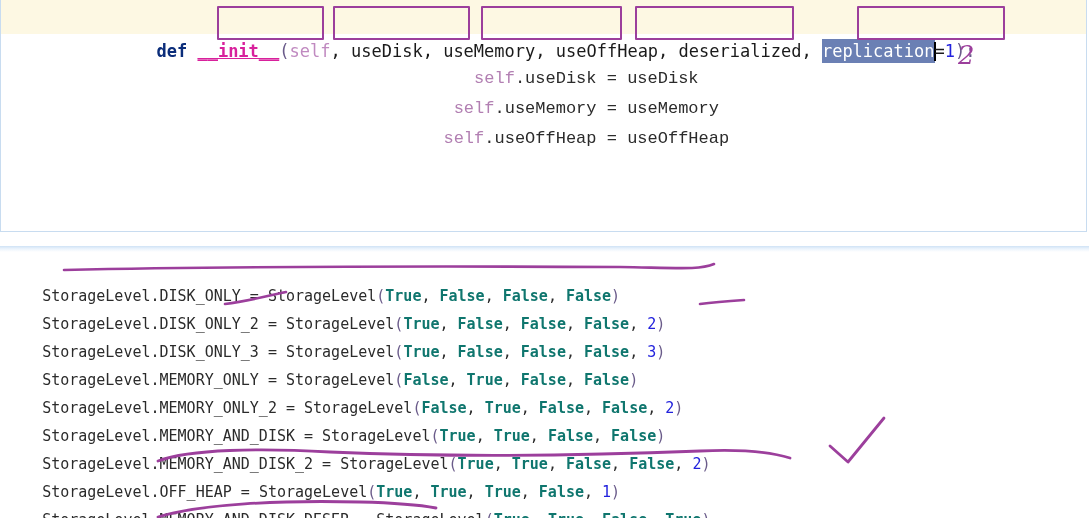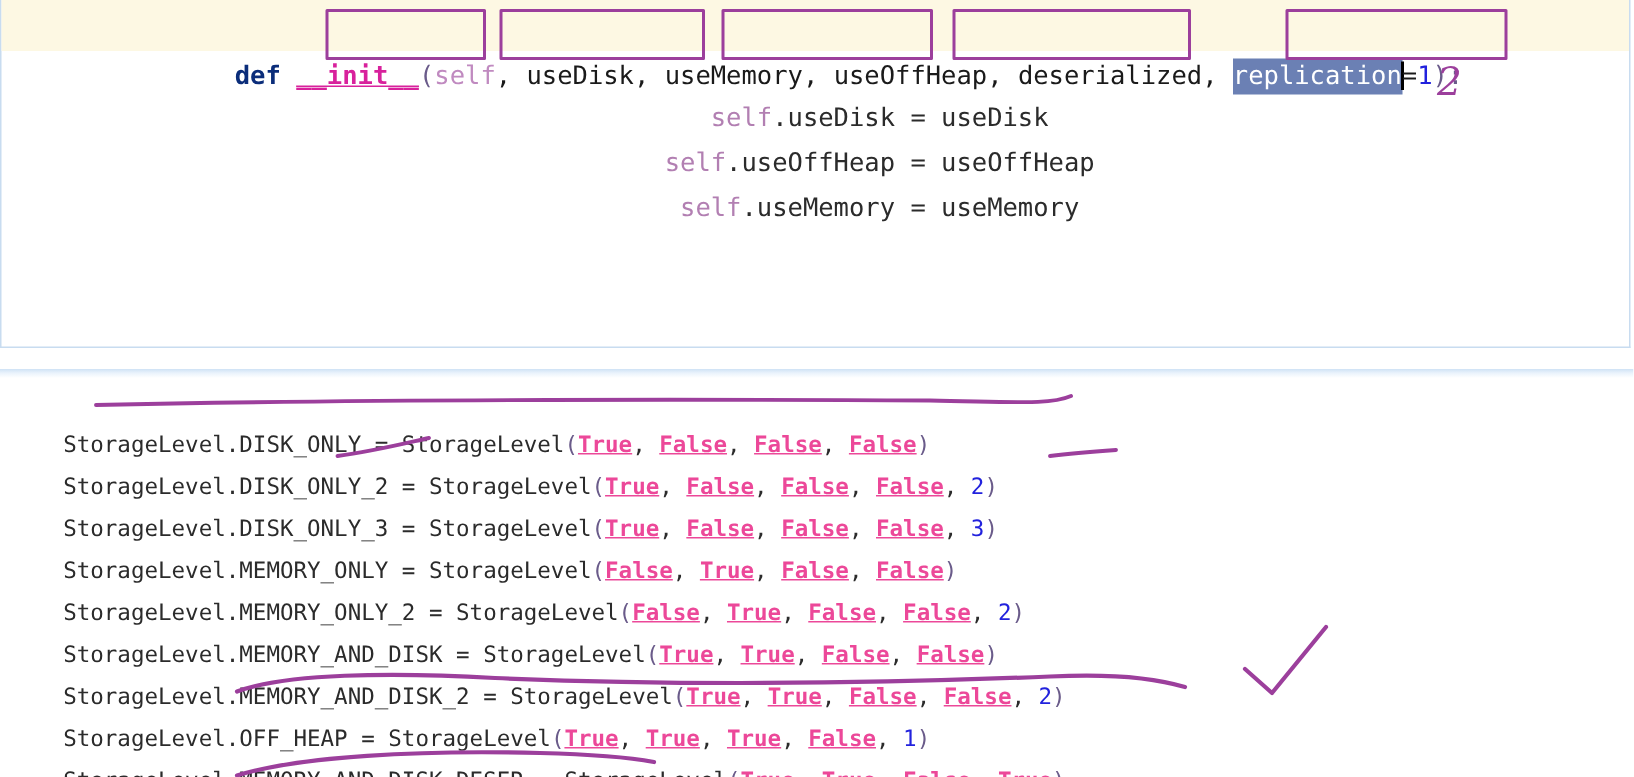--- a/index.html
+++ b/index.html
@@ -40,31 +40,32 @@
 
   #def-line {
     background: #fdf8e3;
     height: 34px;
     line-height: 34px;
     padding-left: 4px;
   }
 
   .body-line {
     padding-left: 4px;
+    font-family: Liberation Mono, monospace;
   }
 
   
   .kw      { color: #0b2d7a; font-weight: bold; }
   .fname   { color: #d8219c; font-weight: bold; text-decoration: underline; }
   .selfarg { color: #c08ac0; }
   .selftok { color: #b27fb2; }
   .plain   { color: #1a1a1a; }
   .punct   { color: #6a5b8a; }
   .num     { color: #2222dd; }
-  .boolv   { color: #ec4899; font-weight: bold; text-decoration: underline; }
+  .boolv   { color: #0f766e; font-weight: bold; }
   .ident   { color: #2b2b2b; }
 
   
   .param-box {
     position: absolute;
     border: 2.5px solid #9c3f9c;
     border-radius: 1px;
     box-sizing: border-box;
     pointer-events: none;
   }
@@ -137,25 +138,25 @@
 
   <div id="def-line" class="code-line">
     <span class="kw">def</span><span class="plain"> </span><span class="fname">__init__</span><span class="punct">(</span><span class="selfarg">self</span><span class="plain">, </span><span class="plain">useDisk</span><span class="plain">, </span><span class="plain">useMemory</span><span class="plain">, </span><span class="plain">useOffHeap</span><span class="plain">, </span><span class="plain">deserialized</span><span class="plain">, </span><span class="sel-highlight">replication</span><span class="caret"></span><span class="plain">=</span><span class="num">1</span><span class="punct">):</span>
   </div>
 
   <div class="code-line body-line">
     <span class="plain">    </span><span class="selftok">self</span><span class="ident">.</span><span class="ident">useDisk</span><span class="ident"> = </span><span class="ident">useDisk</span>
   </div>
 
   <div class="code-line body-line">
+    <span class="plain">    </span><span class="selftok">self</span><span class="ident">.</span><span class="ident">useMemory</span><span class="ident"> = </span><span class="ident">useMemory</span>
+  </div>
+
+  <div class="code-line body-line">
     <span class="plain">    </span><span class="selftok">self</span><span class="ident">.</span><span class="ident">useOffHeap</span><span class="ident"> = </span><span class="ident">useOffHeap</span>
-  </div>
-
-  <div class="code-line body-line">
-    <span class="plain">    </span><span class="selftok">self</span><span class="ident">.</span><span class="ident">useMemory</span><span class="ident"> = </span><span class="ident">useMemory</span>
   </div>
 
 
 
   <div class="param-box" style="left:216px;  top:6px;  width:107px; height:34px;"></div>
   <div class="param-box" style="left:332px;  top:6px;  width:137px; height:34px;"></div>
   <div class="param-box" style="left:480px;  top:6px;  width:141px; height:34px;"></div>
   <div class="param-box" style="left:634px;  top:6px;  width:159px; height:34px;"></div>
   <div class="param-box" style="left:856px;  top:6px;  width:148px; height:34px;"></div>
 

